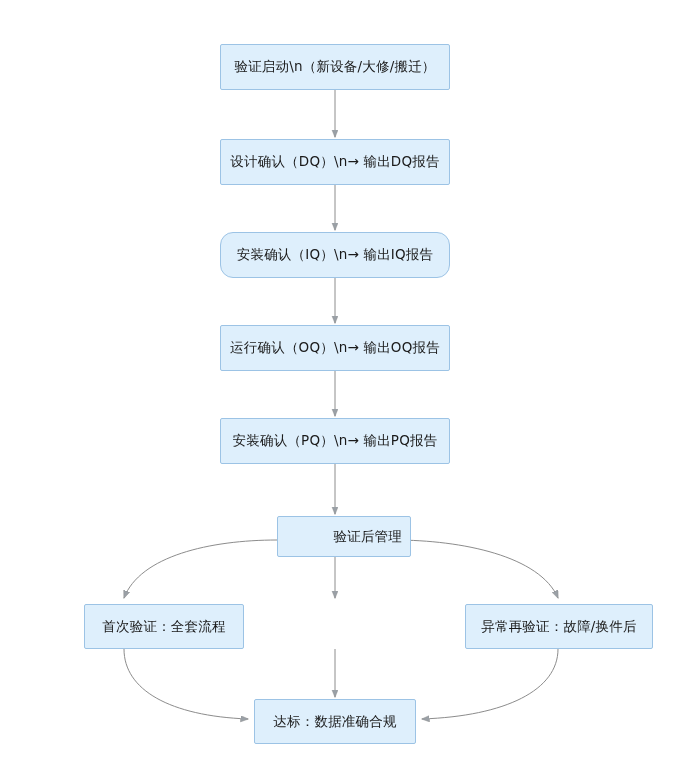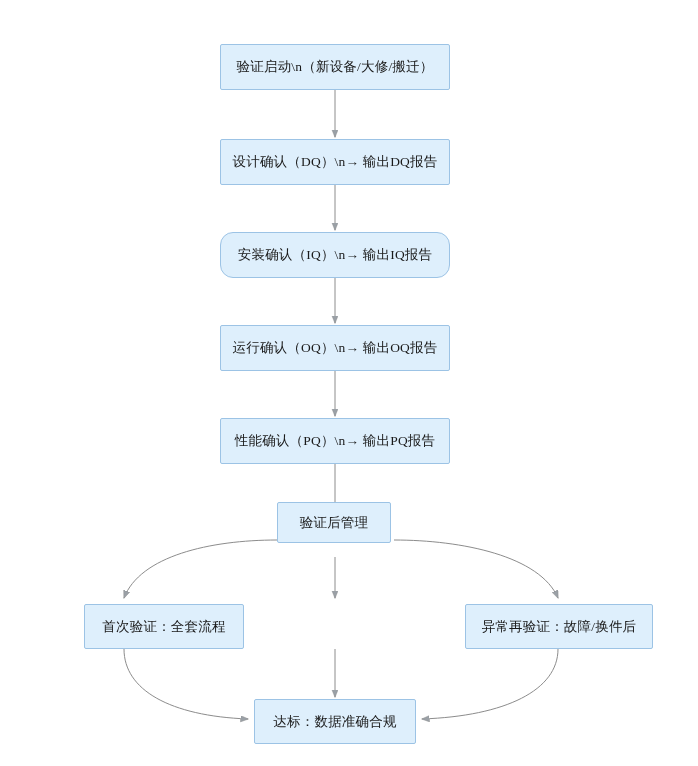--- a/index.html
+++ b/index.html
@@ -36,21 +36,20 @@
     border-radius: 2px;
     display: flex;
     align-items: center;
     justify-content: center;
     text-align: center;
     color: #1a1a1a;
     font-size: 13.5px;
     line-height: 1.3;
     letter-spacing: 0.2px;
     white-space: nowrap;
-    font-family: Liberation Serif, serif;
   }
   .node-label {
     display: block;
     padding: 0 8px;
   }
 </style>
 </head>
 <body>
 
 <div id="diagram-canvas">
@@ -87,24 +86,24 @@
 
   <div class="node" style="left:220px; top:232px; width:230px; height:46px;border-radius:13px;">
     <span class="node-label">安装确认（IQ）\n→ 输出IQ报告</span>
   </div>
 
   <div class="node" style="left:220px; top:325px; width:230px; height:46px;">
     <span class="node-label">运行确认（OQ）\n→ 输出OQ报告</span>
   </div>
 
   <div class="node" style="left:220px; top:418px; width:230px; height:46px;">
-    <span class="node-label">性能确认（PQ）\n→ 输出PQ报告</span>
+    <span class="node-label">安装确认（PQ）\n→ 输出PQ报告</span>
   </div>
 
-  <div class="node" style="left:277px; top:502px; width:114px; height:41px;">
+  <div class="node" style="left:277px; top:516px; width:134px; height:41px;justify-content:flex-end;">
     <span class="node-label">验证后管理</span>
   </div>
 
   <div class="node" style="left:44px; top:604px; width:160px; height:45px;margin-left:40px;">
     <span class="node-label">首次验证：全套流程</span>
   </div>
 
 
   <div class="node" style="left:465px; top:604px; width:188px; height:45px;">
     <span class="node-label">异常再验证：故障/换件后</span>

